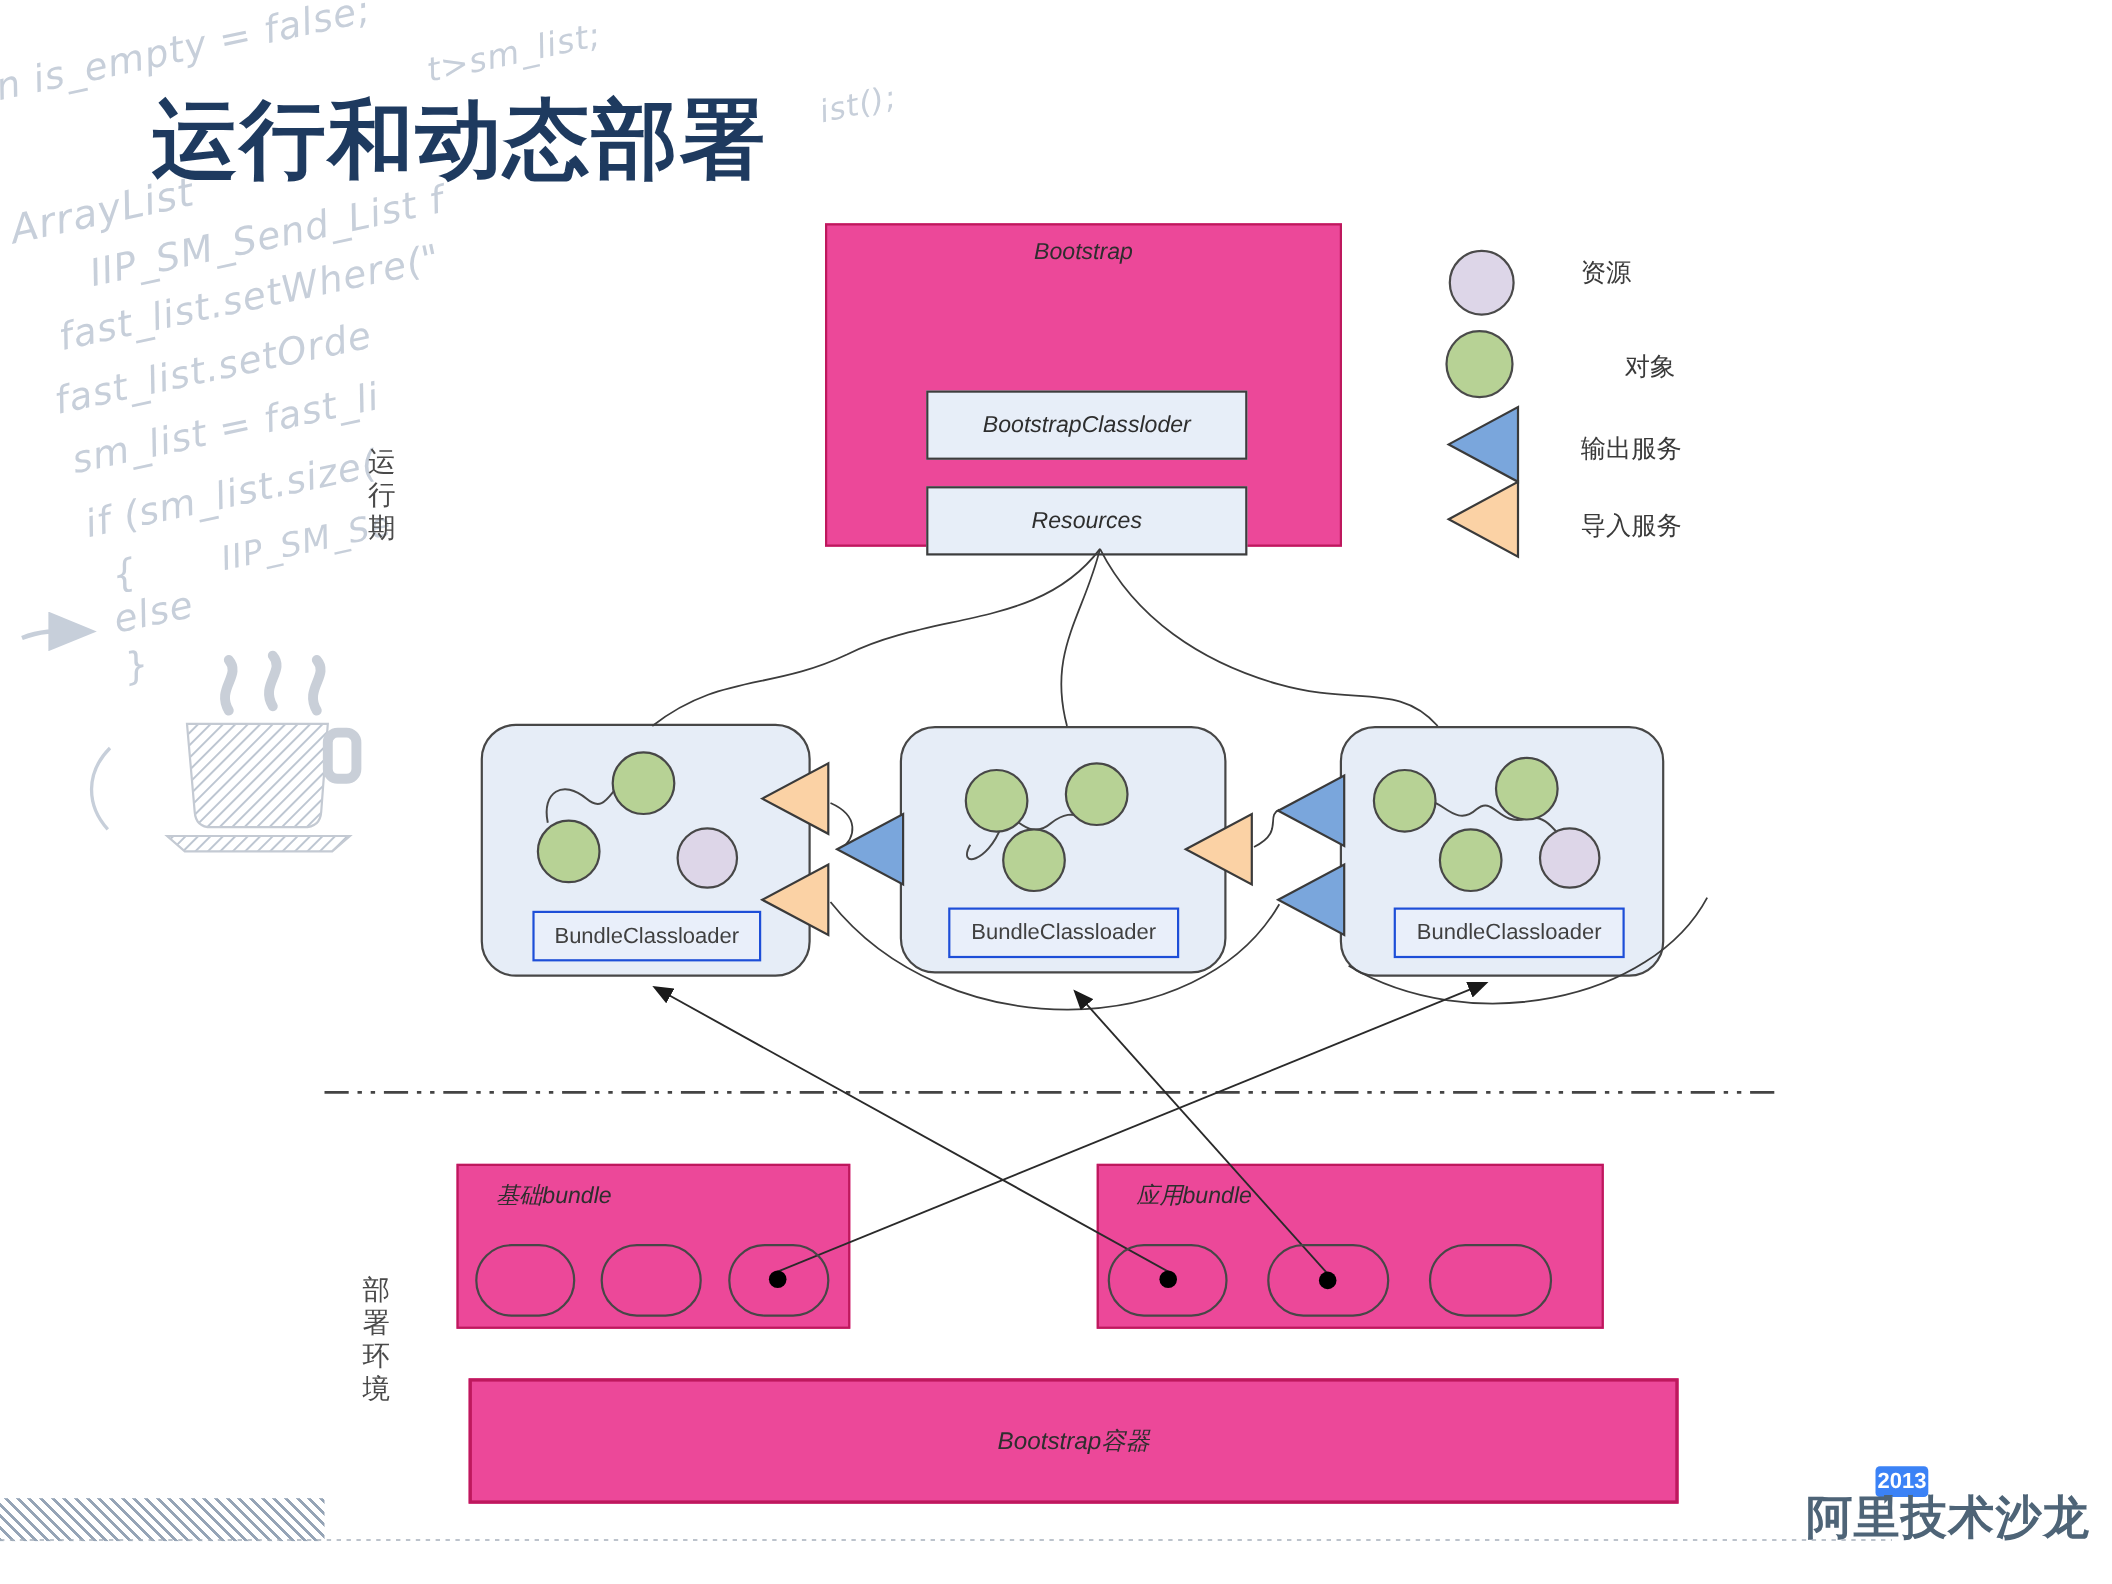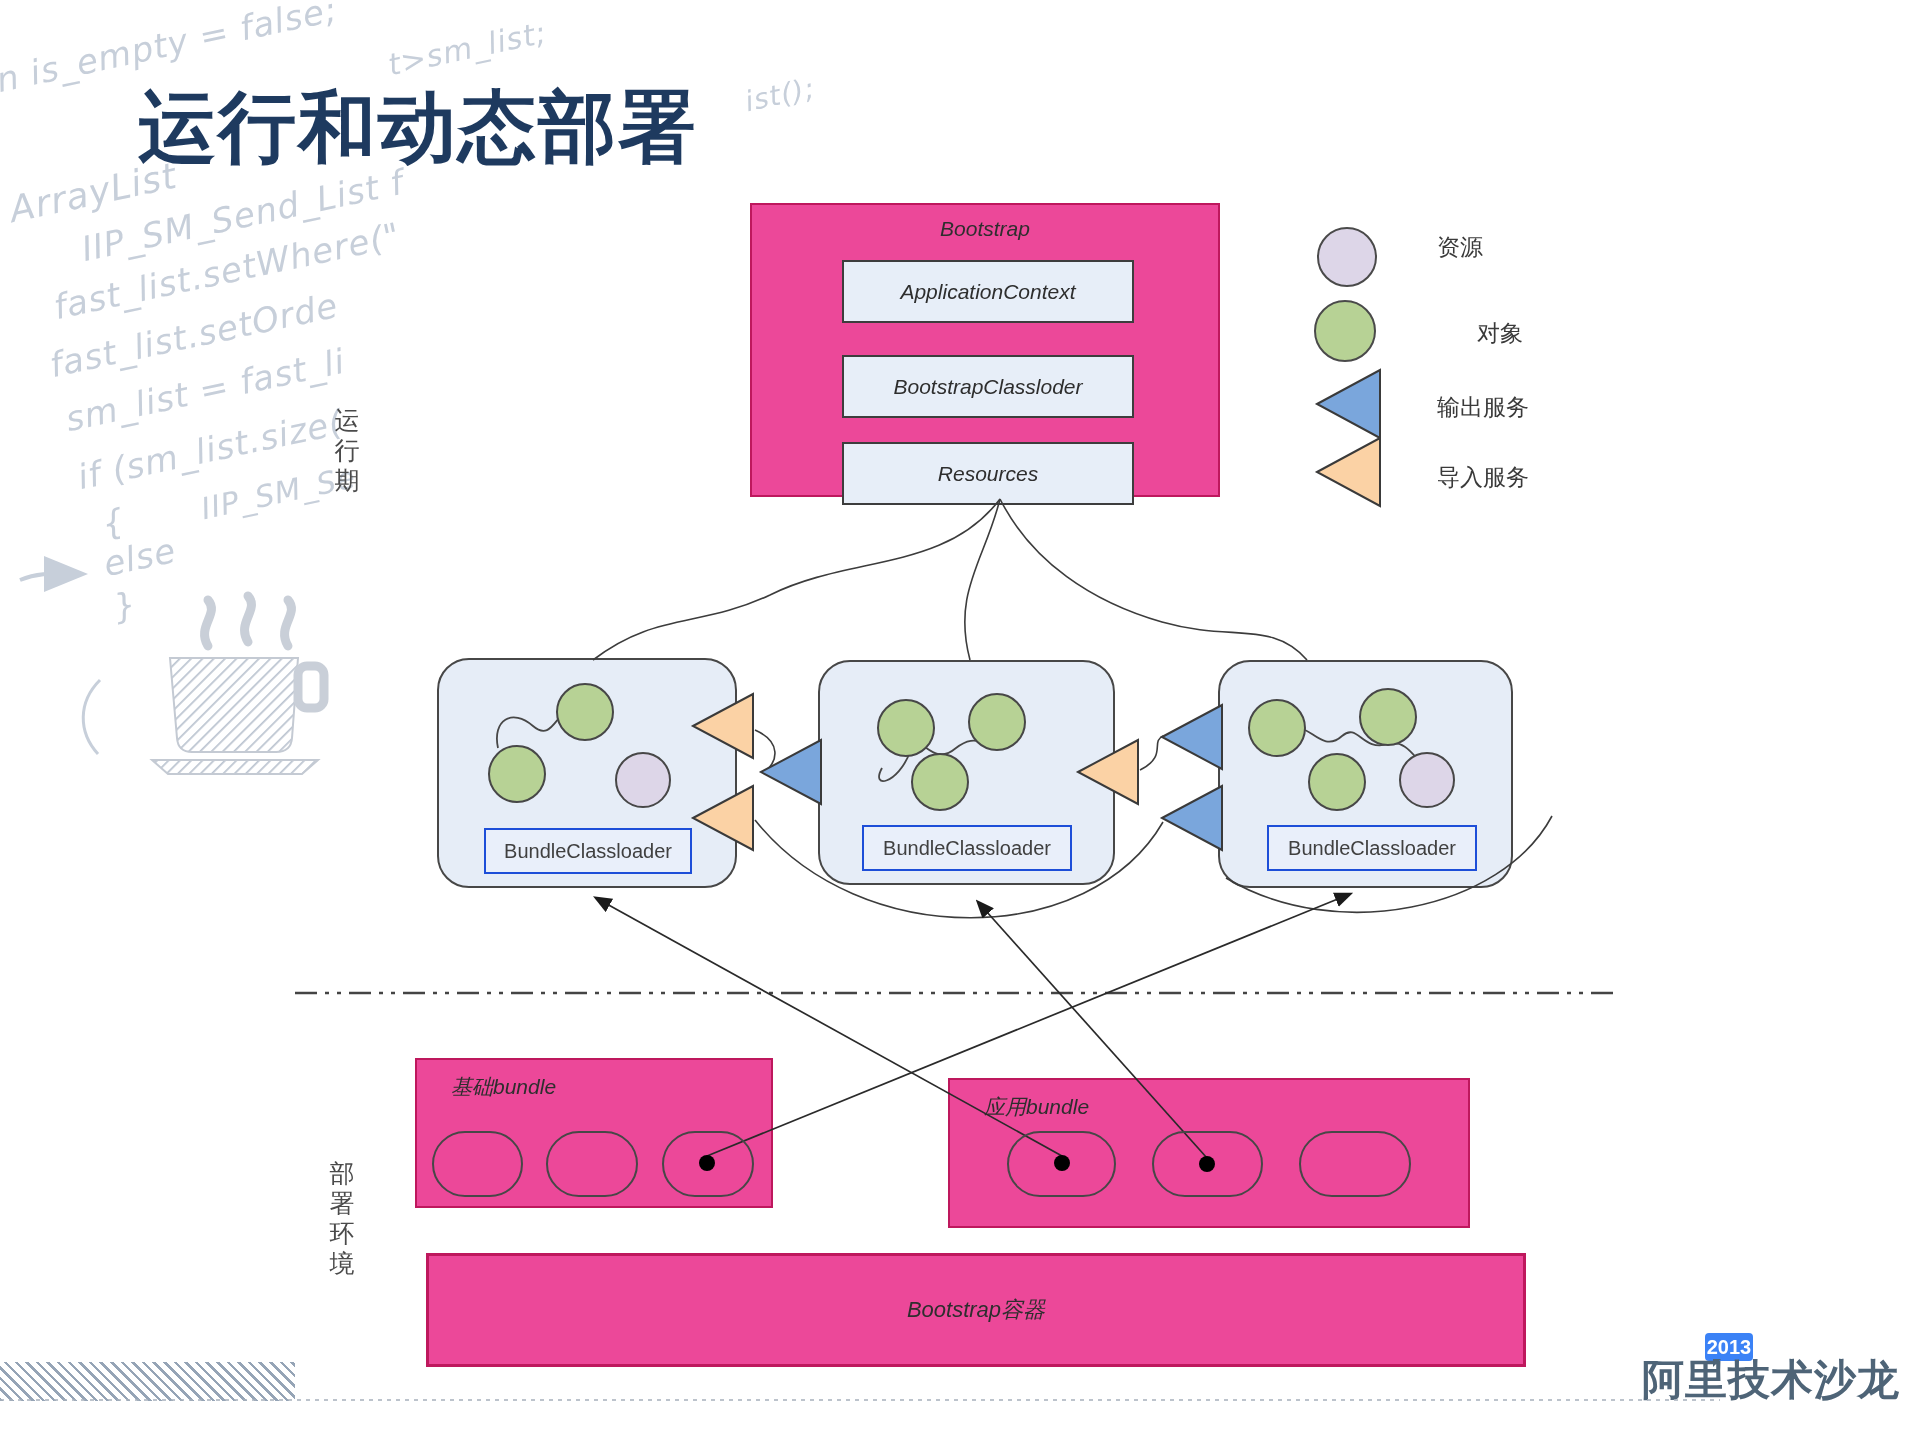--- a/index.html
+++ b/index.html
@@ -59,23 +59,20 @@
   <div class="hw" style="left:100px;top:545px;font-size:34px;">else</div>
   <div class="hw" style="left:110px;top:588px;font-size:34px;">}</div>
 
   <div class="slide-title">运行和动态部署</div>
 
   <div class="vlabel" style="left:333px;top:405px;">运行期</div>
   <div class="vlabel" style="left:328px;top:1158px;">部署环境</div>
 
   <div class="dbox" style="left:750px;top:203px;width:470px;height:294px;">
     <div class="boxlabel bootstrap-title">Bootstrap</div>
-    <div class="inner-box" style="top:55px;">
-        <span class="boxlabel">ApplicationContext</span>
-      </div>
     <div class="inner-box" style="top:150px;">
         <span class="boxlabel">BootstrapClassloder</span>
       </div>
     <div class="inner-box" style="top:237px;">
         <span class="boxlabel">Resources</span>
       </div>
   </div>
 
   <div class="legend-label" style="left:1437px;top:232px;">资源</div>
   <div class="legend-label" style="left:1437px;top:318px;margin-left:40px;">对象</div>
@@ -88,21 +85,21 @@
   <div class="rbox" style="left:818px;top:660px;width:297px;height:225px;">
     <div class="bcl-label" style="left:42px;top:163px;width:210px;">BundleClassloader</div>
   </div>
   <div class="rbox" style="left:1218px;top:660px;width:295px;height:228px;">
     <div class="bcl-label" style="left:47px;top:163px;width:210px;">BundleClassloader</div>
   </div>
 
   <div class="dbox" style="left:415px;top:1058px;width:358px;height:150px;">
     <div class="bundle-name">基础bundle</div>
   </div>
-  <div class="dbox" style="left:948px;top:1058px;width:522px;height:150px;margin-top:20px;">
+  <div class="dbox" style="left:997px;top:1058px;width:461px;height:150px;">
     <div class="bundle-name">应用bundle</div>
   </div>
   <div class="dbox container-box" style="left:426px;top:1253px;width:1100px;height:114px;border-width:3px;">
     <span class="boxlabel" style="font-size:22px;">Bootstrap容器</span>
   </div>
 
   <div class="stripes"></div>
   <div class="logo-badge">2013</div>
   <div class="logo-brand">阿里技术沙龙</div>
 

